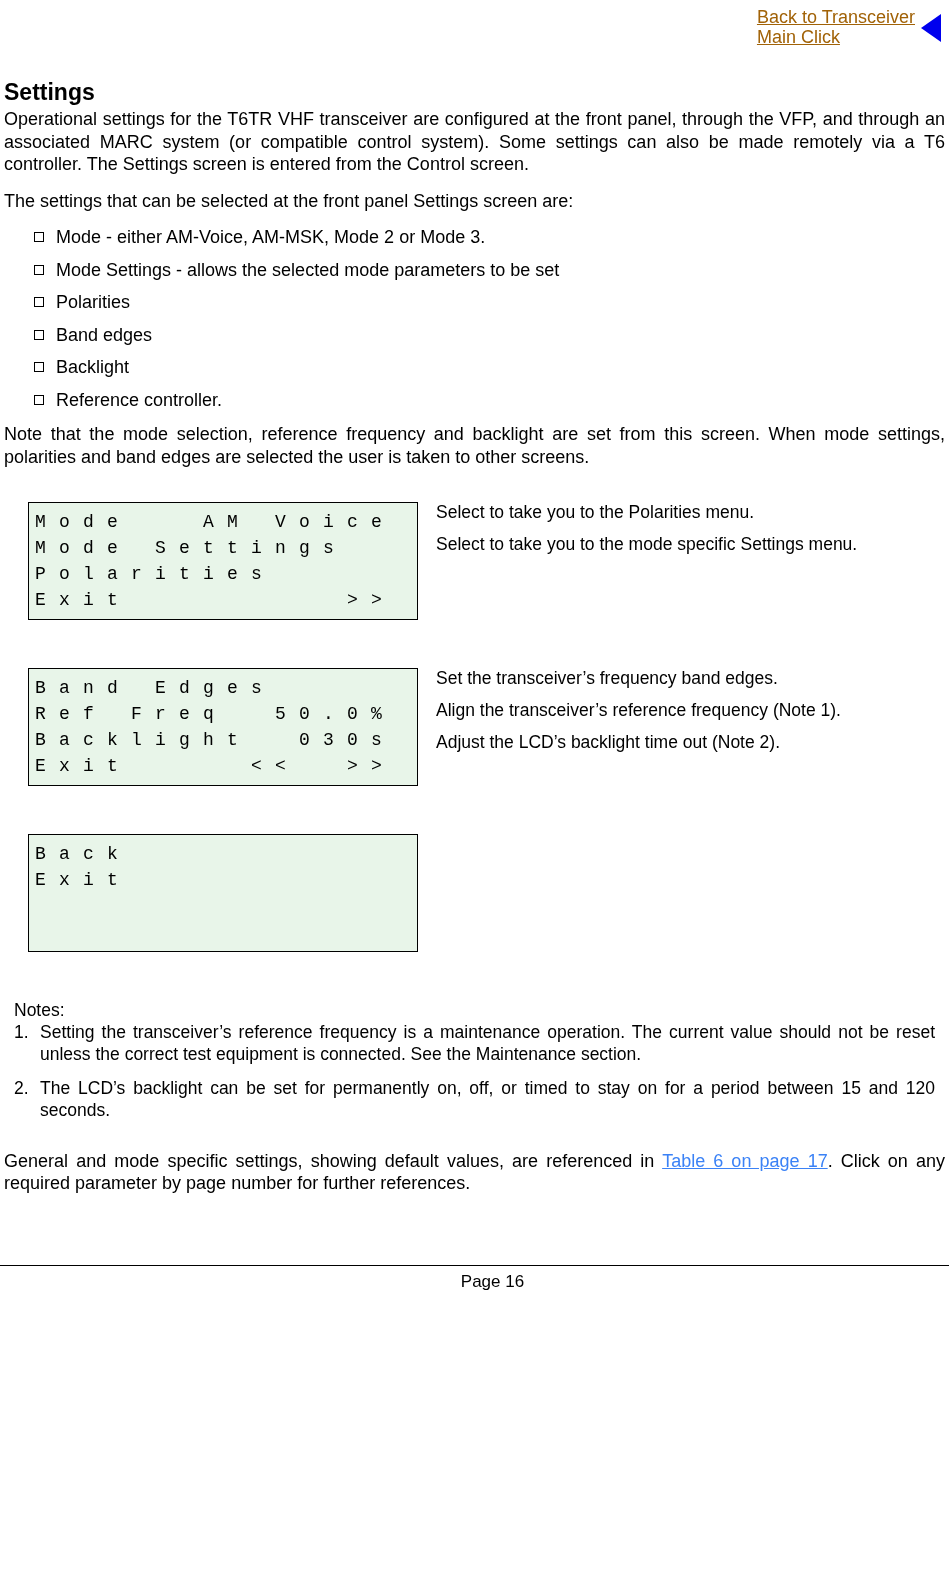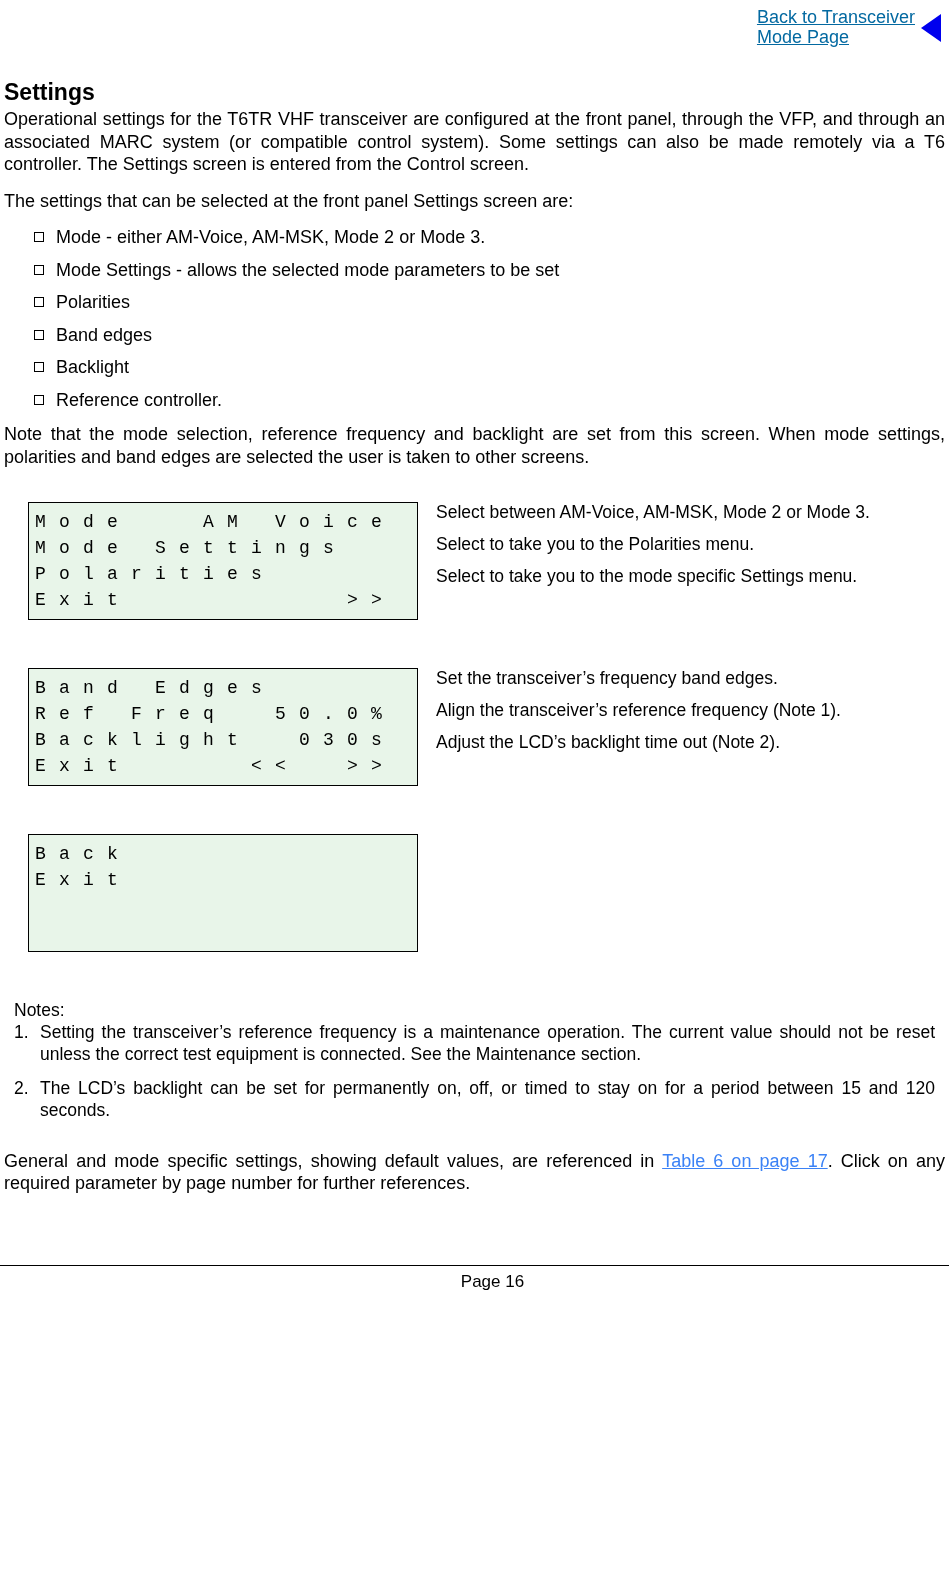--- a/index.html
+++ b/index.html
@@ -1,20 +1,20 @@
 <!DOCTYPE html>
 <html><head>
 <meta charset="utf-8">
 <style>
   * { box-sizing: border-box; margin: 0; padding: 0; }
   html, body { width: 949px; background: #fff; font-family: Arial, Helvetica, sans-serif; color: #000; }
   body { padding: 8px 0 30px 0; }
 
   .topbar { display: flex; justify-content: flex-end; align-items: flex-start; padding-right: 8px; margin-bottom: 30px; }
-  .toplink { color: #0369a1; font-size: 18px; line-height: 1.1; text-align: left; }
+  .toplink { color: #a16207; font-size: 18px; line-height: 1.1; text-align: left; }
   .arrow-left { width: 0; height: 0; border-top: 14px solid transparent; border-bottom: 14px solid transparent; border-right: 20px solid #0000ee; margin-left: 6px; margin-top: 6px; }
 
   .content { padding: 0 4px; font-size: 18px; line-height: 1.25; }
   h2.settings { font-size: 23px; font-weight: bold; margin-bottom: 2px; }
   p.para { margin-bottom: 14px; text-align: justify; }
   p.para2 { margin-top: 8px; margin-bottom: 14px; text-align: justify; }
 
   ul.sq { list-style: none; margin: 6px 0 12px 0; }
   ul.sq li { position: relative; padding-left: 52px; margin: 10px 0; }
   ul.sq li::before { content: ""; position: absolute; left: 30px; top: 6px; width: 8px; height: 8px; border: 1px solid #000; }
@@ -38,21 +38,21 @@
 
   hr.footer-rule { margin-top: 70px; border: none; border-top: 1px solid #000; }
   .page-num { text-align: center; font-size: 17px; margin-top: 6px; margin-left: 36px; }
 </style>
 </head>
 <body>
 
 <div class="topbar">
   <a href="#" class="toplink">
     <span>Back to Transceiver</span><br>
-    <span>Mode Page</span>
+    <span>Main Click</span>
   </a>
   <div class="arrow-left"></div>
 </div>
 
 <div class="content">
 
   <h2 class="settings">Settings</h2>
 
   <p class="para">Operational settings for the T6TR VHF transceiver are configured at the front panel, through the VFP, and through an associated MARC system (or compatible control system). Some settings can also be made remotely via a T6 controller. The Settings screen is entered from the Control screen.</p>
 
@@ -134,21 +134,20 @@
           <span class="cell"></span>
           <span class="cell"></span>
           <span class="cell"></span>
           <span class="cell"></span>
           <span class="cell"></span>
           <span class="cell">&gt;</span>
           <span class="cell">&gt;</span>
         </div>
       </div>
     <div class="annots">
-      <div>Select between AM-Voice, AM-MSK, Mode 2 or Mode 3.</div>
       <div>Select to take you to the Polarities menu.</div>
       <div>Select to take you to the mode specific Settings menu.</div>
     </div>
   </div>
 
   <div class="screen-block" style="margin-top:48px;">
     <div class="lcd">
         <div class="lcd-row">
           <span class="cell">B</span>
           <span class="cell">a</span>

